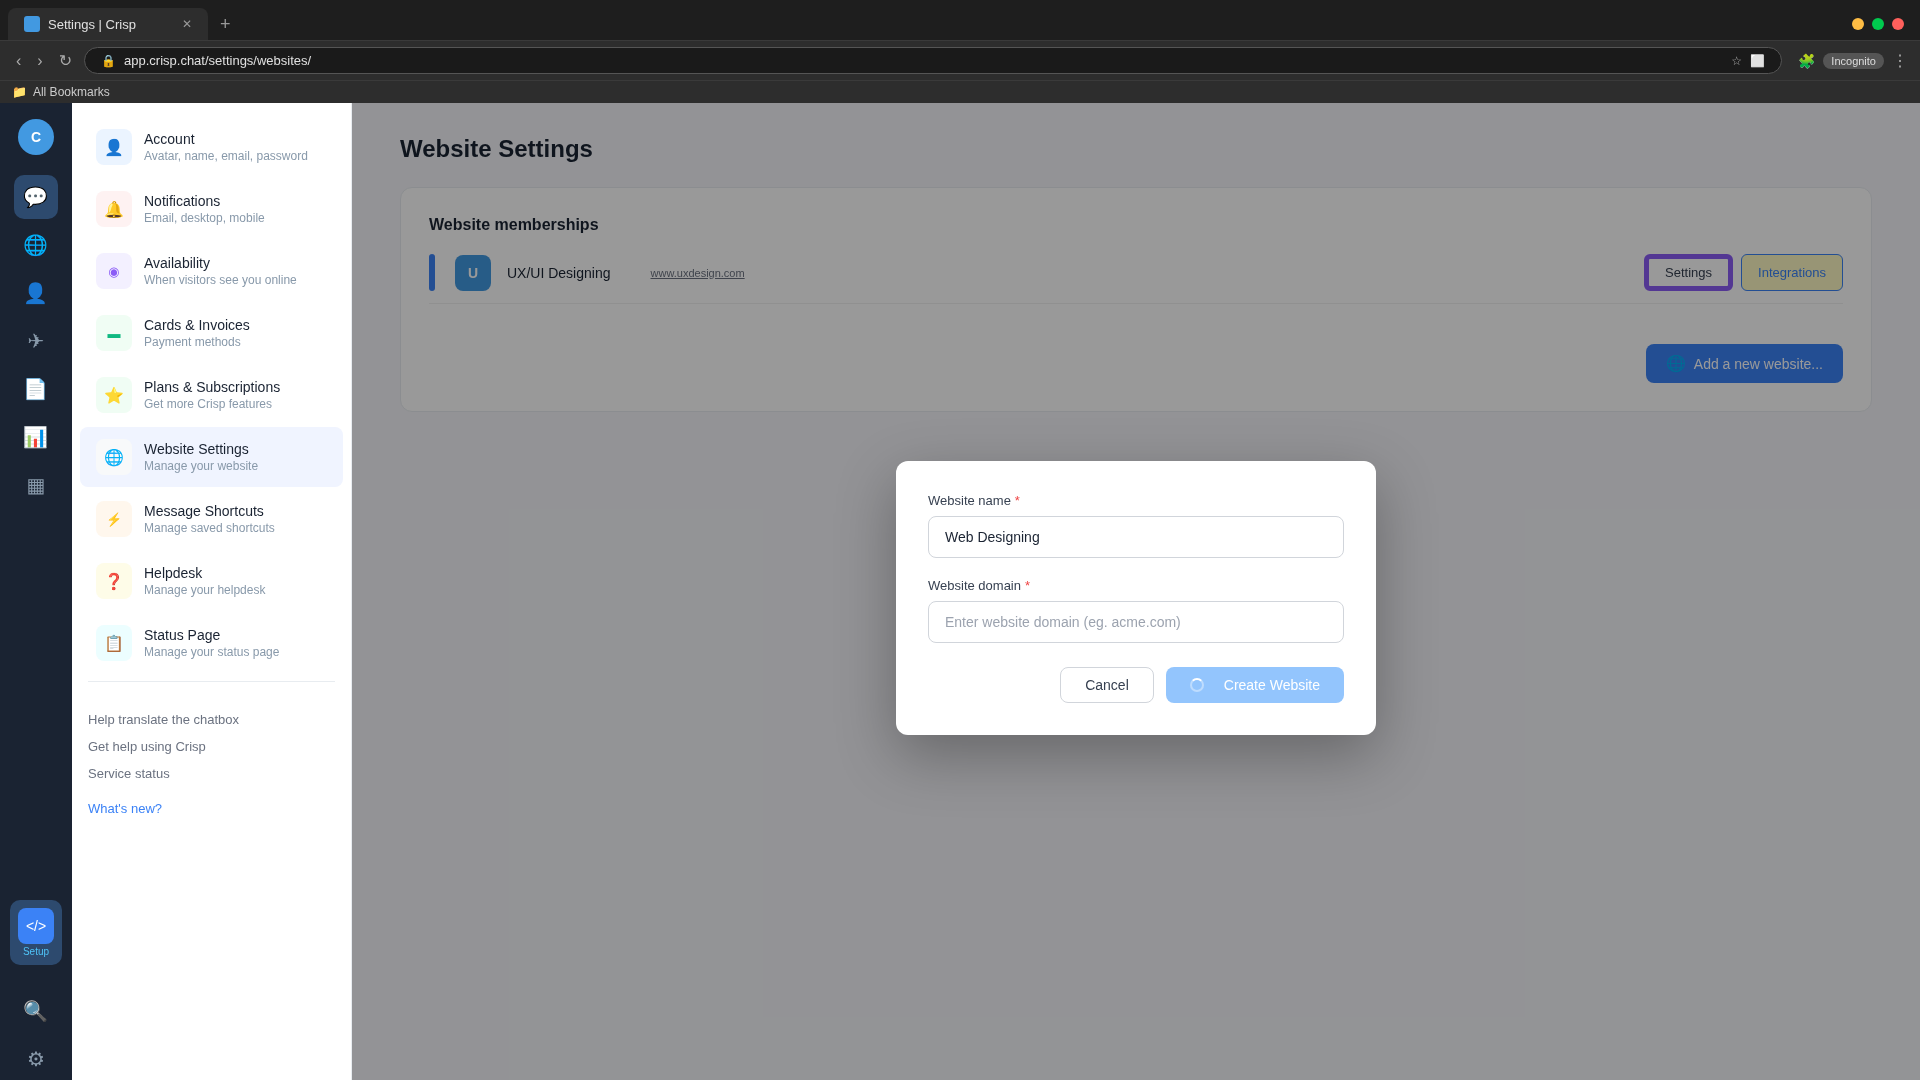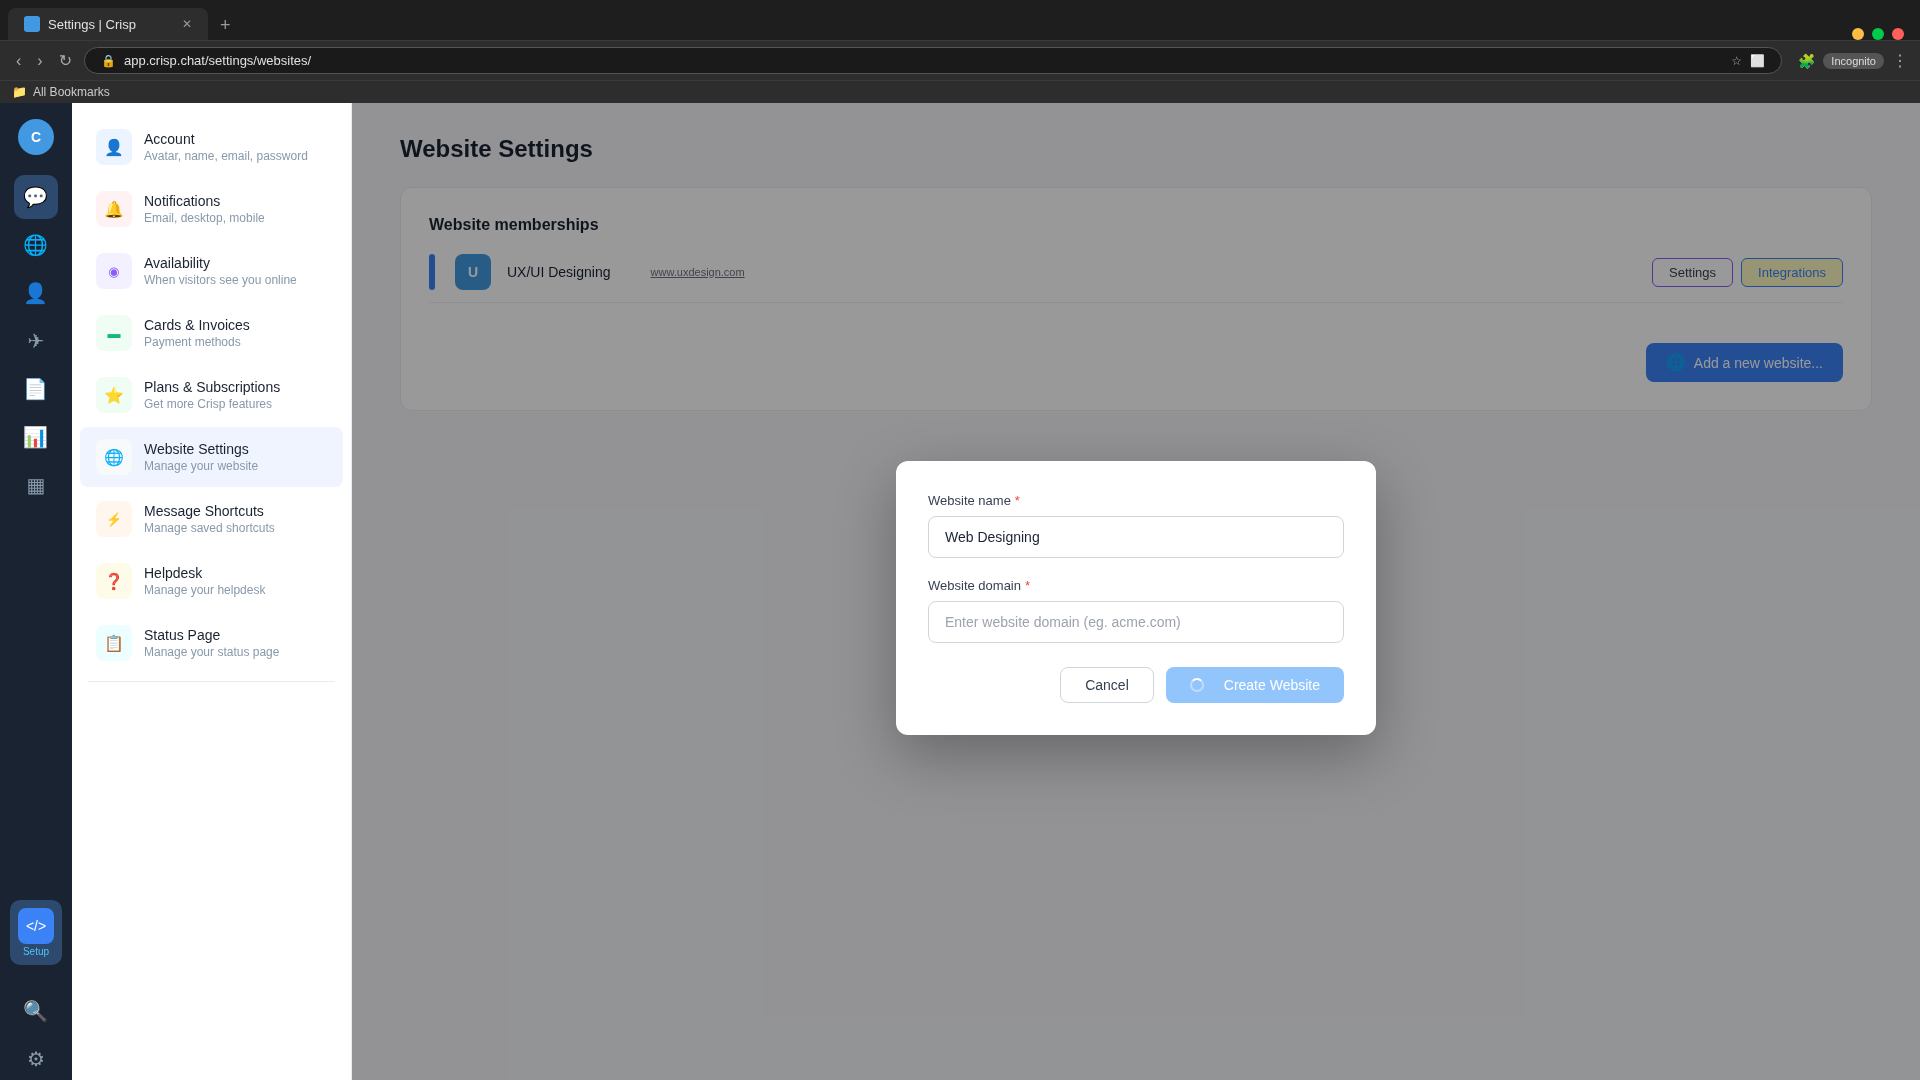--- a/index.html
+++ b/index.html
@@ -1,20 +1,20 @@
 <!DOCTYPE html>
 <html><head>
   <meta charset="utf-8">
   <style>
     * { margin: 0; padding: 0; box-sizing: border-box; }
     body { width: 1920px; height: 1080px; font-family: -apple-system, BlinkMacSystemFont, 'Segoe UI', sans-serif; overflow: hidden; background: #2d3748; }
 
     
     .browser-chrome { background: #2d2d2d; width: 100%; }
-    .tab-bar { display: flex; align-items: flex-end; padding: 8px 8px 0; background: #1e1e1e; }
+    .tab-bar { display: flex; align-items: center; padding: 8px 8px 0; background: #1e1e1e; }
     .tab { display: flex; align-items: center; background: #2d2d2d; padding: 8px 16px; border-radius: 8px 8px 0 0; min-width: 200px; gap: 8px; }
     .tab-favicon { width: 16px; height: 16px; background: #4299e1; border-radius: 3px; flex-shrink: 0; }
     .tab-title { font-size: 13px; color: #e0e0e0; flex: 1; }
     .tab-close { color: #999; font-size: 12px; cursor: pointer; }
     .new-tab-btn { background: none; border: none; color: #999; font-size: 18px; margin-left: 4px; cursor: pointer; padding: 4px 8px; }
     .window-controls { display: flex; gap: 8px; margin-left: auto; align-items: center; padding-right: 8px; }
     .win-btn { width: 12px; height: 12px; border-radius: 50%; cursor: pointer; border: none; }
     .win-minimize { background: #ffbd44; }
     .win-maximize { background: #00ca4e; }
     .win-close { background: #ff605c; }
@@ -66,21 +66,21 @@
     .page-title { font-size: 24px; font-weight: 600; color: #1a2332; }
     .content-body { padding: 0 48px; }
     .section-card { background: white; border-radius: 12px; border: 1px solid #e8ecf0; padding: 28px; margin-bottom: 20px; }
     .section-title { font-size: 16px; font-weight: 600; color: #1a2332; margin-bottom: 8px; }
     .section-desc { font-size: 13px; color: #6b7280; margin-bottom: 20px; }
     .website-row { display: flex; align-items: center; gap: 16px; padding: 12px 0; border-bottom: 1px solid #f0f0f0; }
     .website-icon { width: 36px; height: 36px; border-radius: 8px; background: #4299e1; display: flex; align-items: center; justify-content: center; color: white; font-size: 14px; font-weight: 600; }
     .website-name { font-size: 14px; font-weight: 500; color: #1a2332; }
     .website-url { font-size: 11px; color: #6b7280; margin-left: 24px; text-decoration: underline; }
     .website-actions { margin-left: auto; display: flex; gap: 8px; }
-    .btn-outline { padding: 6px 16px; border: 1px solid #8b5cf6; background: white; border-radius: 6px; font-size: 13px; color: #374151; cursor: pointer; }
+    .btn-outline { padding: 6px 16px; border: 5px solid #8b5cf6; background: white; border-radius: 6px; font-size: 13px; color: #374151; cursor: pointer; }
     .btn-integrations { padding: 6px 16px; border: 1px solid #3b82f6; background: #fef9c3; border-radius: 6px; font-size: 13px; color: #3b82f6; cursor: pointer; }
     .add-website-btn { display: flex; align-items: center; gap: 8px; background: #3b82f6; color: white; border: none; border-radius: 8px; padding: 10px 20px; font-size: 14px; cursor: pointer; margin-top: 20px; }
 
     
     .modal-overlay { position: absolute; top: 0; left: 0; right: 0; bottom: 0; background: rgba(0,0,0,0.4); display: flex; align-items: center; justify-content: center; z-index: 100; }
     .modal { background: white; border-radius: 12px; padding: 32px; width: 480px; box-shadow: 0 20px 60px rgba(0,0,0,0.3); }
     .modal-field { margin-bottom: 20px; }
     .modal-label { font-size: 13px; font-weight: 500; color: #374151; margin-bottom: 8px; display: flex; align-items: center; gap: 4px; }
     .required-star { color: #ef4444; }
     .modal-input { width: 100%; border: 1px solid #d1d5db; border-radius: 8px; padding: 12px 16px; font-size: 14px; color: #1a2332; outline: none; }
@@ -236,20 +236,27 @@
     <div class="sidebar-item">
       <div class="sidebar-icon cyan">📋</div>
       <div class="sidebar-text">
         <div class="sidebar-label">Status Page</div>
         <div class="sidebar-sublabel">Manage your status page</div>
       </div>
     </div>
 
     <div class="sidebar-divider"></div>
 
+    <div class="sidebar-bottom">
+      <a class="sidebar-link">Help translate the chatbox</a>
+      <a class="sidebar-link">Get help using Crisp</a>
+      <a class="sidebar-link">Service status</a>
+      <div style="height:8px;"></div>
+      <a class="sidebar-link" style="color:#3b82f6;">What's new?</a>
+    </div>
   </div>
 
   <div class="main-content">
     <div class="content-header">
       <h1 class="page-title">Website Settings</h1>
     </div>
     <div class="content-body">
       <div class="section-card">
         <div class="section-title">Website memberships</div>
         <div class="website-row">

